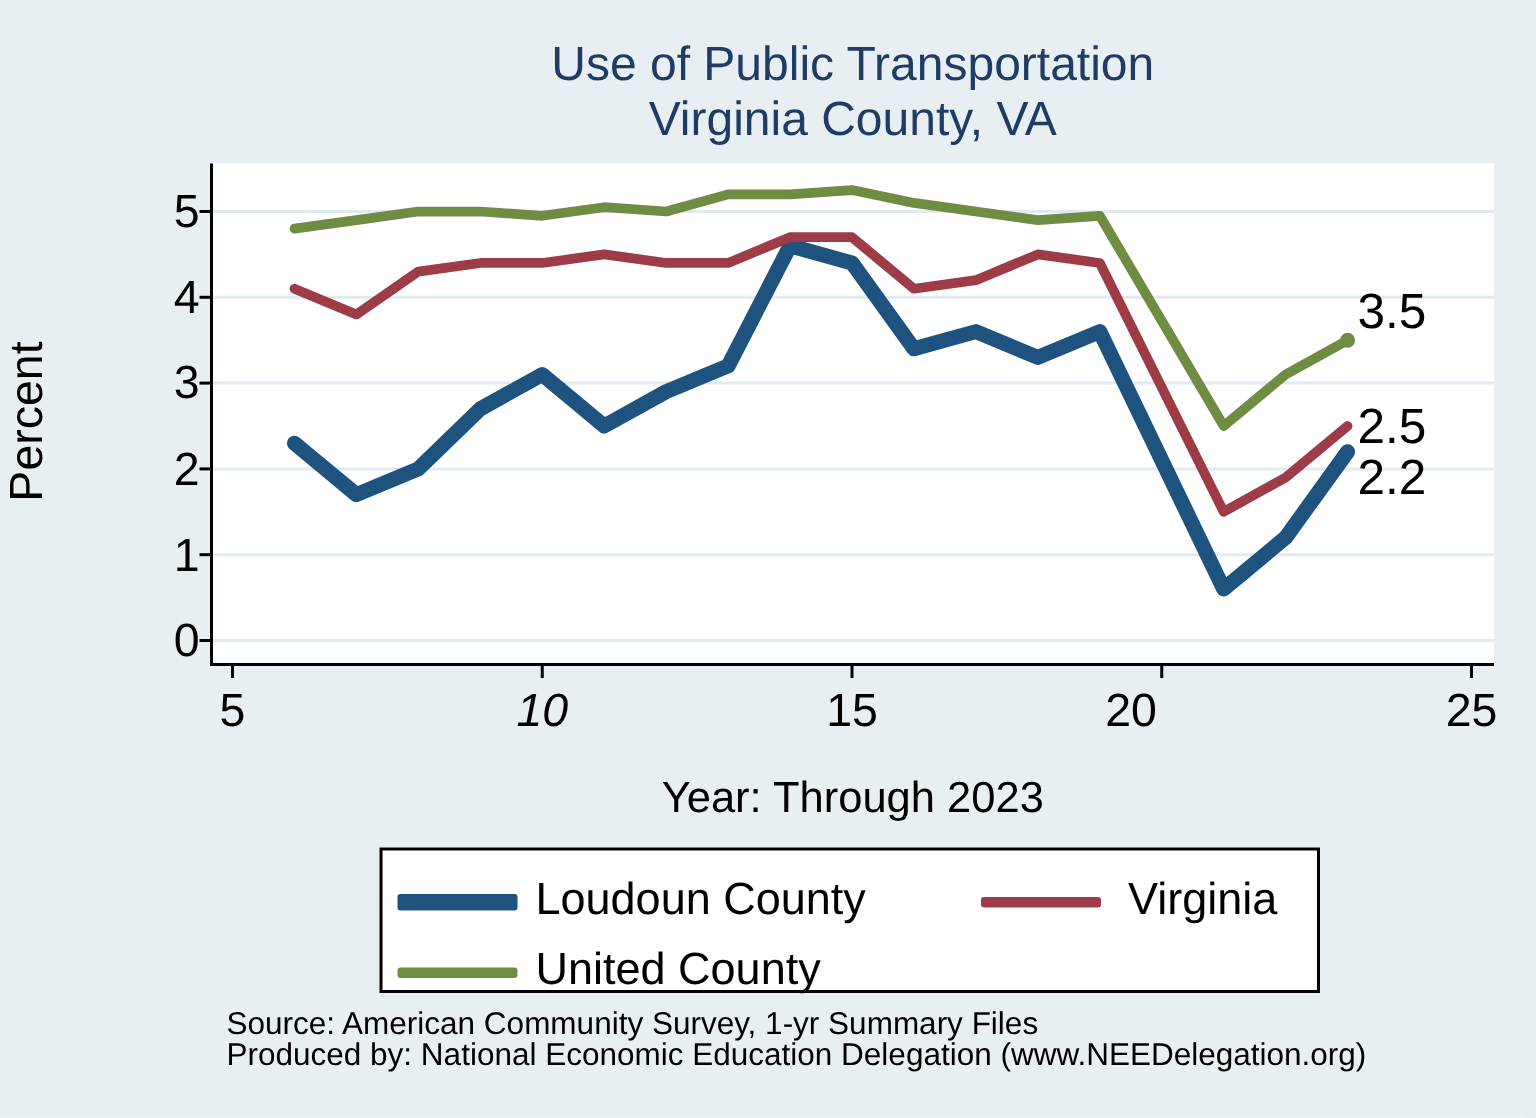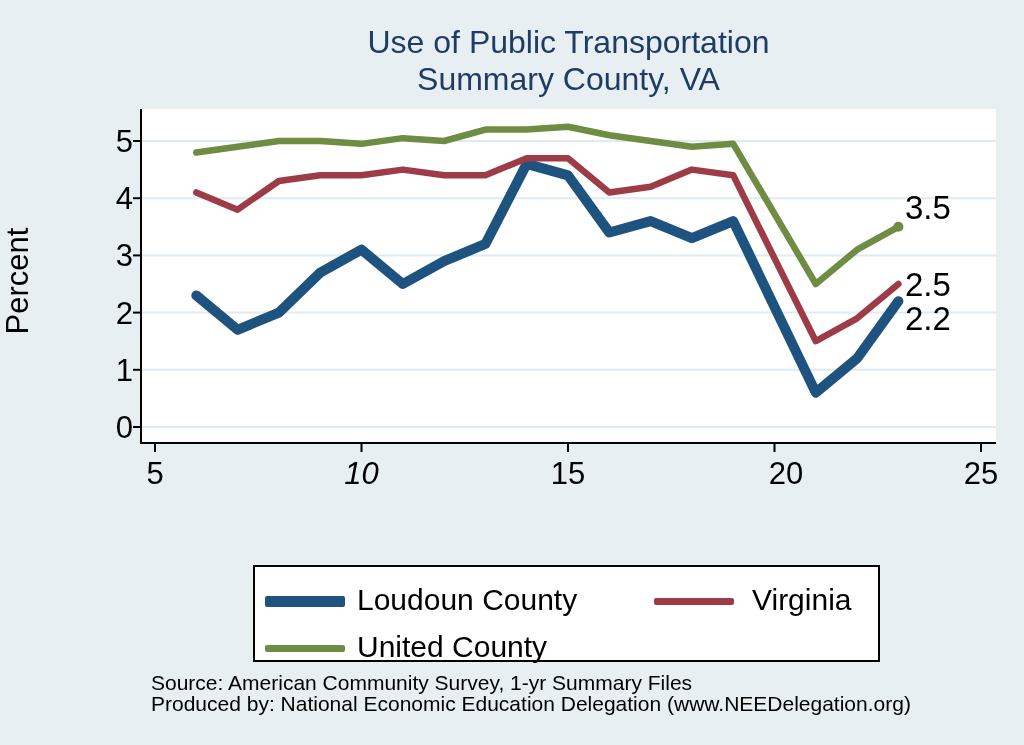--- a/index.html
+++ b/index.html
@@ -49,21 +49,21 @@
     position:absolute;left:151px;font-size:21px;line-height:21px;text-align:right;
   }
 </style>
 </head>
 <body>
 
 <div class="canvas">
 
   <div class="title-block">
     <div>Use of Public Transportation</div>
-    <div>Summary County, VA</div>
+    <div>Virginia County, VA</div>
   </div>
 
   <svg id="plot-svg" width="1024" height="745">
       <rect x="141" y="109" width="855" height="334" fill="#ffffff"></rect>
       <line x1="141" y1="427" x2="996" y2="427" stroke="#dfeaf2" stroke-width="2"></line>
       <line x1="141" y1="369.8" x2="996" y2="369.8" stroke="#dfeaf2" stroke-width="2"></line>
       <line x1="141" y1="312.6" x2="996" y2="312.6" stroke="#dfeaf2" stroke-width="2"></line>
       <line x1="141" y1="255.39999999999998" x2="996" y2="255.39999999999998" stroke="#dfeaf2" stroke-width="2"></line>
       <line x1="141" y1="198.2" x2="996" y2="198.2" stroke="#dfeaf2" stroke-width="2"></line>
       <line x1="141" y1="141" x2="996" y2="141" stroke="#dfeaf2" stroke-width="2"></line>
@@ -89,25 +89,26 @@
   <div id="tick-labels">
       <div class="ytick-label" style="left: 83px; top: 427px;">0</div>
       <div class="ytick-label" style="left: 83px; top: 369.8px;">1</div>
       <div class="ytick-label" style="left: 83px; top: 312.6px;">2</div>
       <div class="ytick-label" style="left: 83px; top: 255.4px;">3</div>
       <div class="ytick-label" style="left: 83px; top: 198.2px;">4</div>
       <div class="ytick-label" style="left: 83px; top: 141px;">5</div>
       <div class="xtick-label" style="left: 155px; top: 458px;">5</div>
       <div class="xtick-label" style="left: 361.5px; top: 458px; font-style: italic;">10</div>
       <div class="xtick-label" style="left: 568px; top: 458px;">15</div>
-      <div class="xtick-label" style="left: 786px; top: 458px;">20</div>
+      <div class="xtick-label" style="left: 754px; top: 458px;">20</div>
       <div class="xtick-label" style="left: 981px; top: 458px;">25</div>
     </div>
 
   <div class="y-axis-title">Percent</div>
+  <div class="x-axis-title">Year: Through 2023</div>
 
   <div id="end-labels">
       <div class="end-label" style="left: 905px; top: 207px;">3.5</div>
       <div class="end-label" style="left: 905px; top: 284px;">2.5</div>
       <div class="end-label" style="left: 905px; top: 318px;">2.2</div>
     </div>
 
   <div class="legend">
     <span class="swatch" id="sw-0" style="left: 10px; top: 29px; width: 80px; height: 11px; background: rgb(31, 83, 127);"></span>
     <span class="legend-label" style="left:102px;top:16px;">Loudoun County</span>

